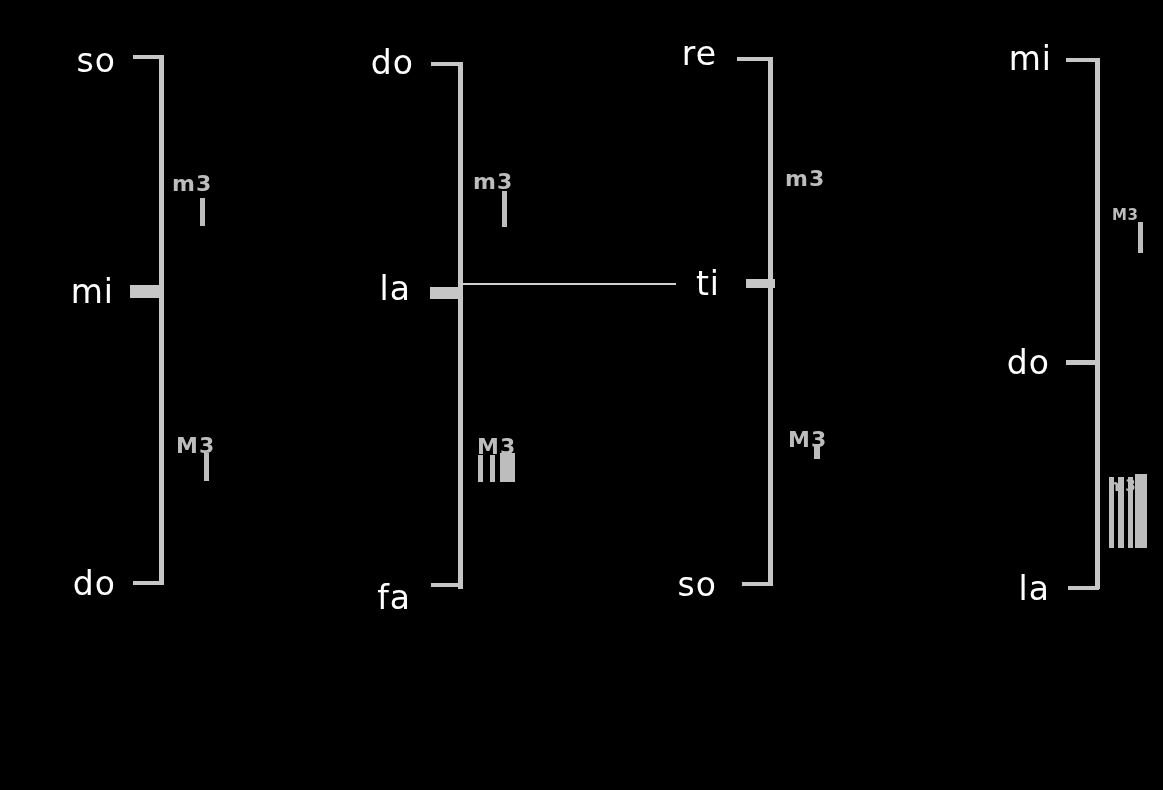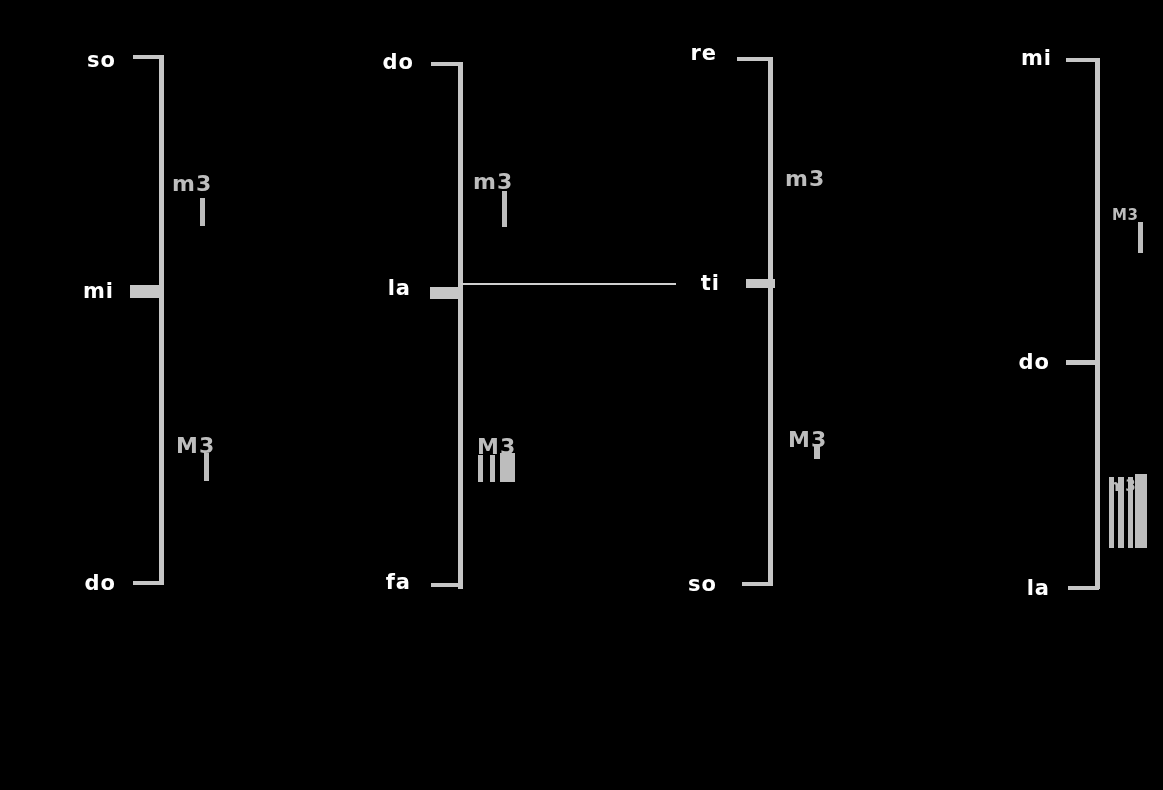--- a/index.html
+++ b/index.html
@@ -11,22 +11,22 @@
     position:relative;
     width:1163px;
     height:790px;
     background:var(--background,#000);
     overflow:hidden;
   }
   .note{
     position:absolute;
     transform:translate(-100%,-50%);
     color:var(--note_text,#ffffff);
-    font-size:21px;
-    font-weight:700;
+    font-size:33px;
+    font-weight:400;
     letter-spacing:1px;
     line-height:1;
     white-space:nowrap;
   }
   .vline{
     position:absolute;
     width:4.5px;
     background:var(--bracket,#c6c6c6);
   }
   .tick{
@@ -83,21 +83,21 @@
     <div class="ivl" style="left:172px;top:184px;">m3</div>
     <div class="leader" style="left:200px;top:198px;width:5px;height:28px;"></div>
 
     <div class="ivl" style="left:176px;top:446px;">M3</div>
     <div class="leader" style="left:204px;top:453px;width:5px;height:28px;"></div>
   </section>
 
   <section>
     <div class="note" style="left:414px;top:62px;">do</div>
     <div class="note" style="left:411px;top:288px;">la</div>
-    <div class="note" style="left:411px;top:582px;">fa</div>
+    <div class="note" style="left:411px;top:597px;">fa</div>
 
     <div class="vline" style="left:458px;top:62px;height:527px;"></div>
     <div class="tick" style="left:431px;top:62px;width:31px;"></div>
     <div class="tick" style="left:431px;top:583px;width:31px;"></div>
     <div class="midtick" style="left:430px;top:287px;width:31px;height:12px;"></div>
 
     <div class="ivl" style="left:473px;top:182px;">m3</div>
     <div class="leader" style="left:502px;top:191px;width:5px;height:36px;"></div>
 
     <div class="ivl" style="left:477px;top:447px;">M3</div>

